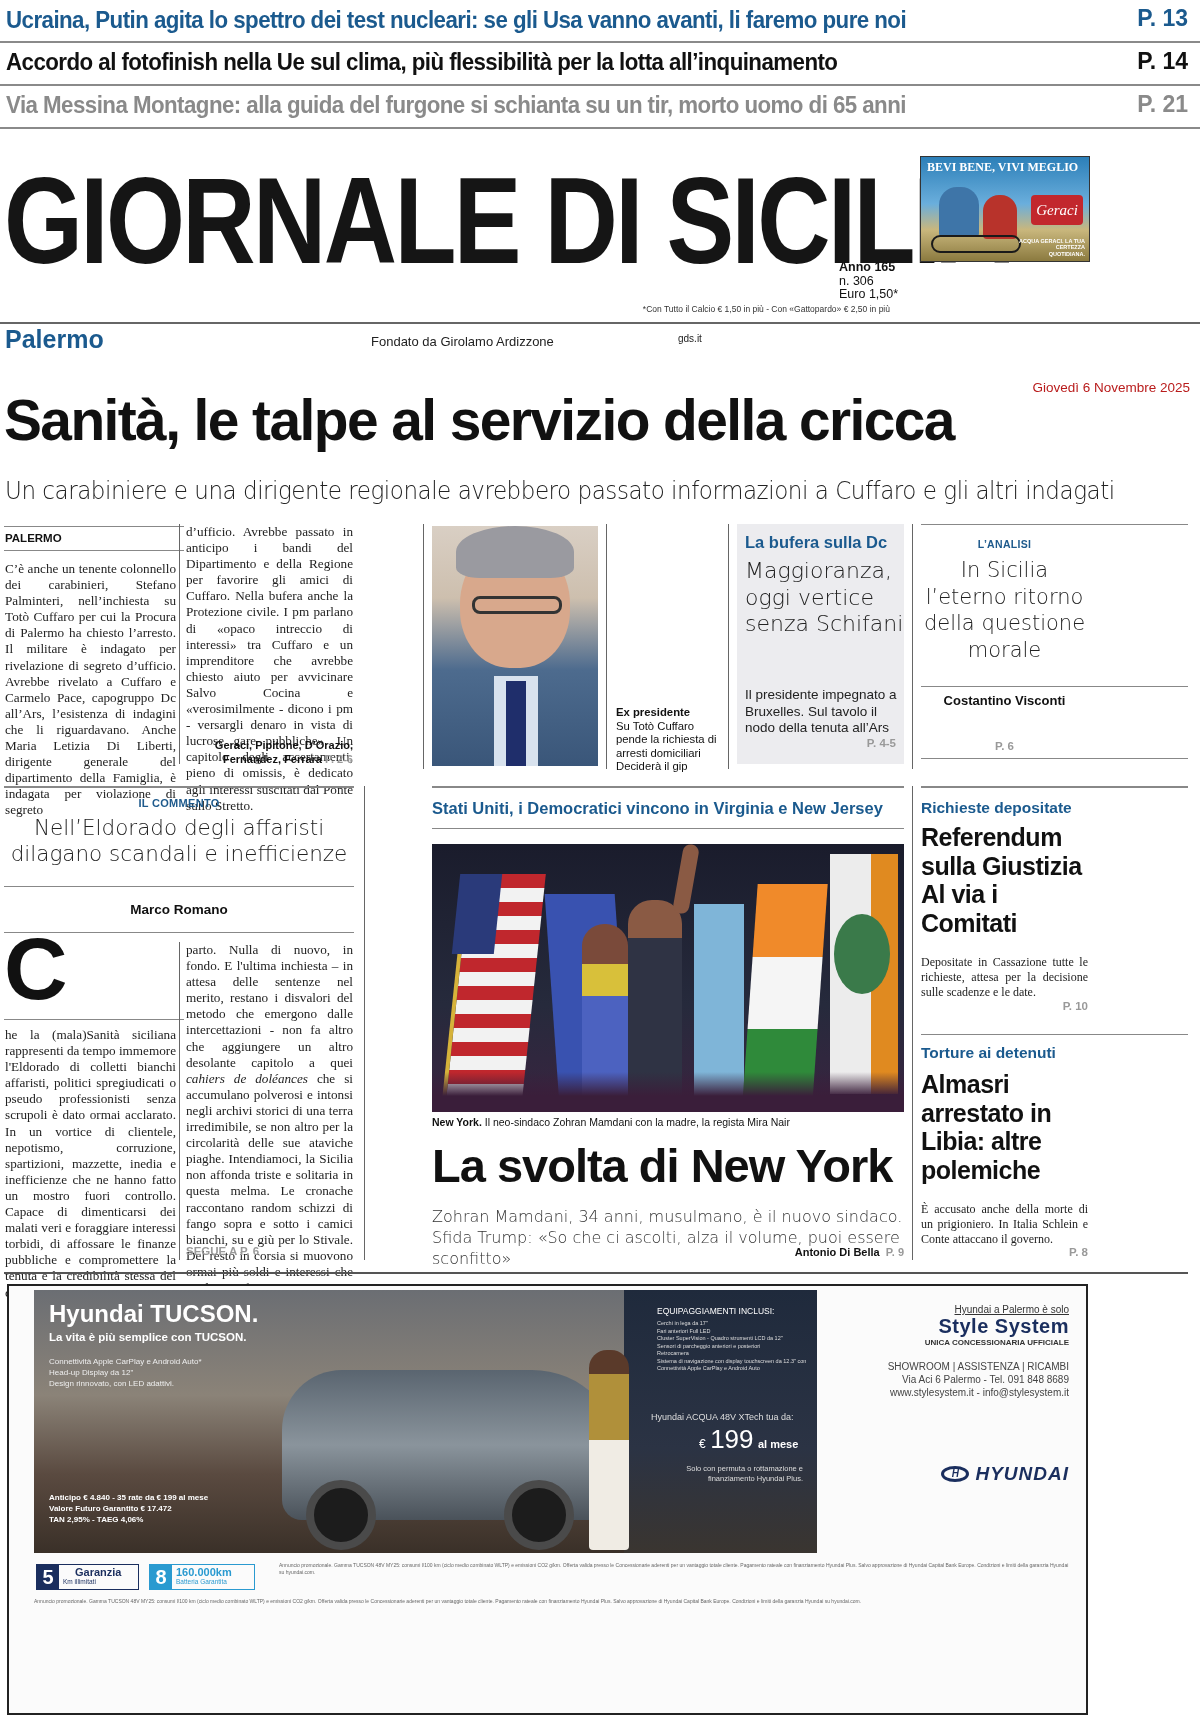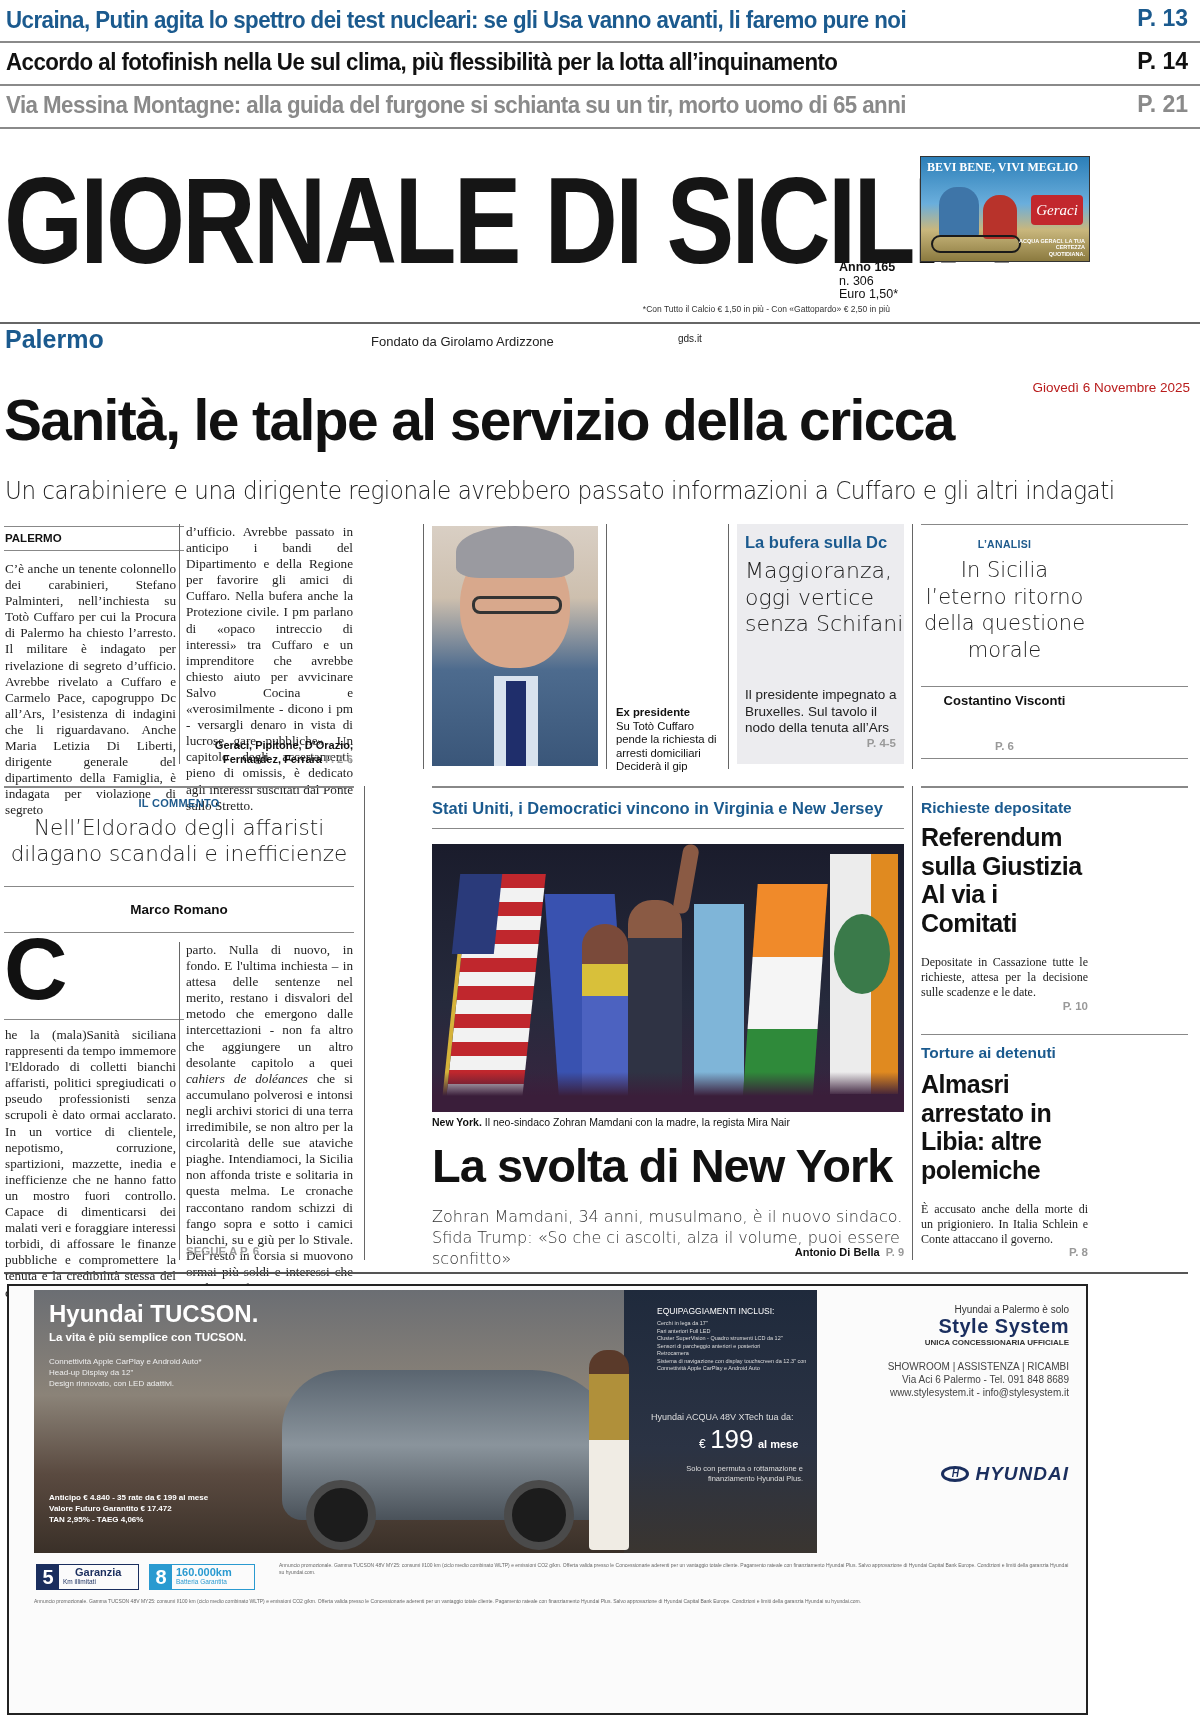--- a/index.html
+++ b/index.html
@@ -206,21 +206,21 @@
   </div>
   <div style="position:absolute;left:642px;top:126px;color:#ddd;font-size:9px;">Hyundai ACQUA 48V XTech tua da:</div>
   <div style="position:absolute;left:690px;top:138px;color:#fff;white-space:nowrap;">
     <span style="font-size:12px;">€</span>
     <span style="font-size:26px;">199</span>
     <span style="font-size:11px;font-weight:bold;">al mese</span>
   </div>
   <div style="position:absolute;left:644px;top:178px;width:150px;color:#ddd;font-size:7.5px;line-height:10px;text-align:right;">Solo con permuta o rottamazione e finanziamento Hyundai Plus.</div>
 
   <div style="position:absolute;left:820px;top:18px;width:240px;text-align:right;">
-    <div style="font-size:10px;color:#333;">Hyundai a Palermo è solo</div>
+    <div style="font-size:10px;color:#333;text-decoration:underline;">Hyundai a Palermo è solo</div>
     <div style="font-size:20px;font-weight:bold;color:#1a2e5e;letter-spacing:0.5px;">Style System</div>
     <div style="font-size:8px;font-weight:bold;color:#333;">UNICA CONCESSIONARIA UFFICIALE</div>
     <div style="margin-top:14px;font-size:10px;color:#444;">SHOWROOM | ASSISTENZA | RICAMBI</div>
     <div style="font-size:10px;color:#444;margin-top:2px;">Via Aci 6 Palermo - Tel. 091 848 8689</div>
     <div style="font-size:10px;color:#444;margin-top:2px;">www.stylesystem.it - info@stylesystem.it</div>
   </div>
   <div style="position:absolute;left:890px;top:177px;width:170px;display:flex;align-items:center;justify-content:flex-end;gap:6px;color:#1a2e5e;">
     <span style="display:inline-block;width:28px;height:16px;border:3px solid #1a2e5e;border-radius:50%;font-style:italic;font-weight:bold;font-size:10px;text-align:center;line-height:10px;">H</span>
     <span style="font-weight:900;font-size:19px;letter-spacing:1px;font-style:italic;">HYUNDAI</span>
   </div>

